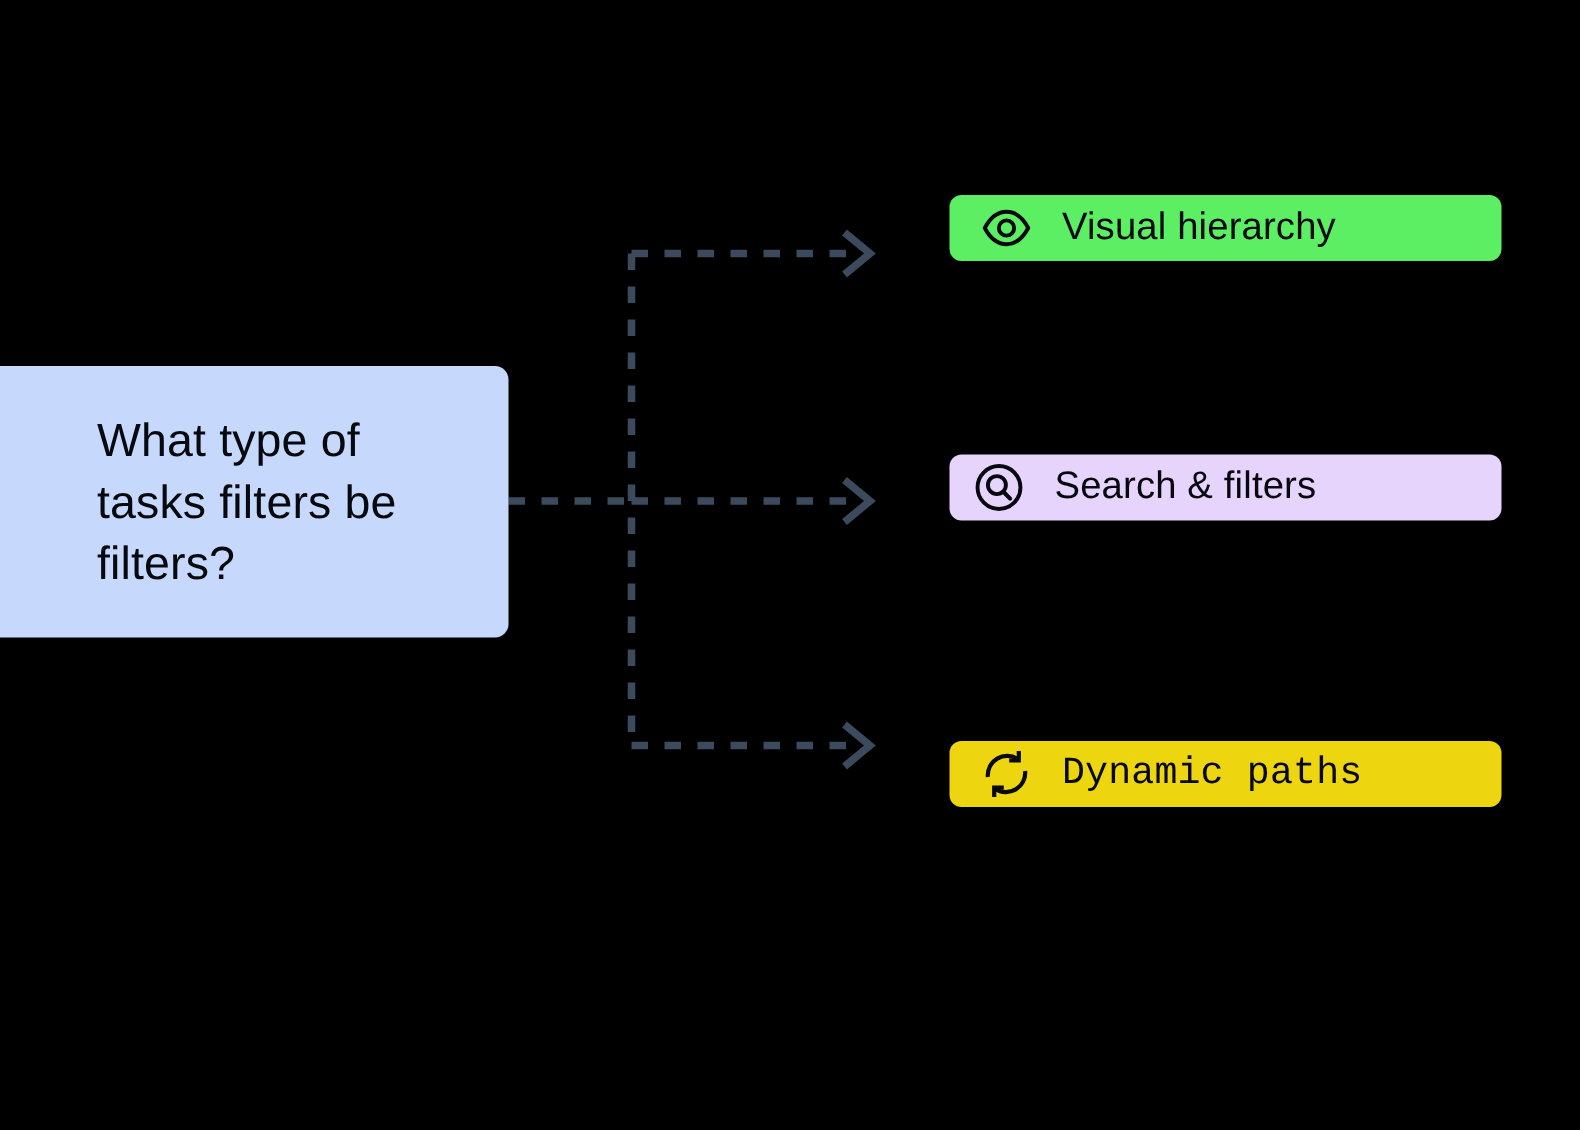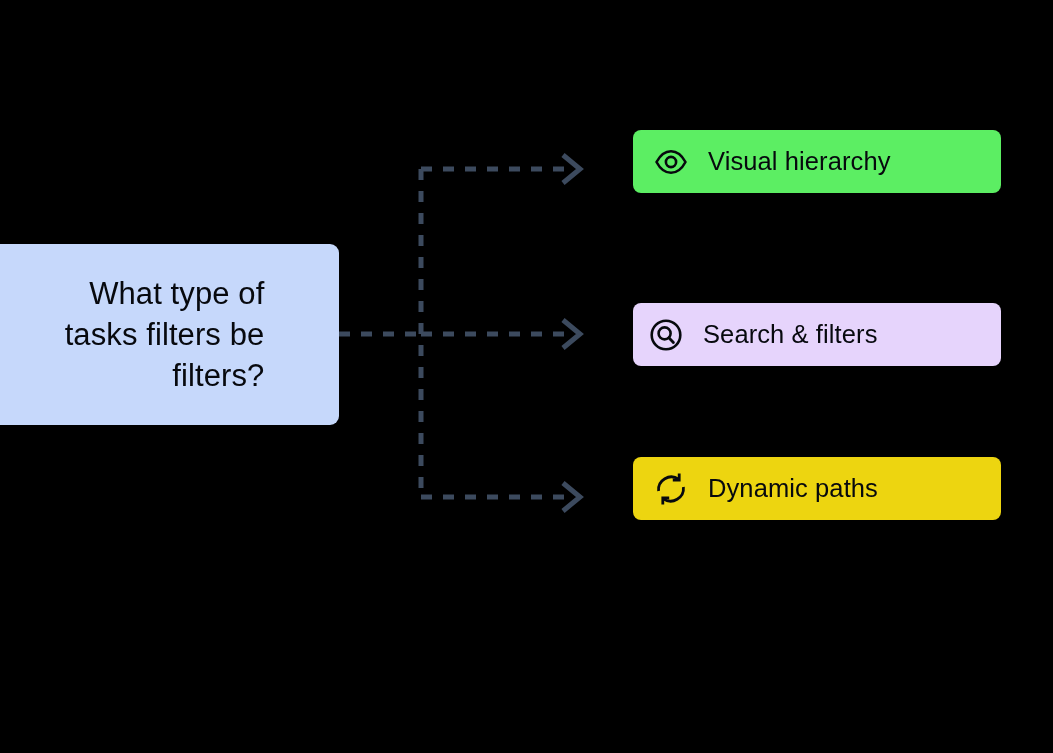--- a/index.html
+++ b/index.html
@@ -48,49 +48,49 @@
     top: 244px;
     width: 349px;
     height: 181px;
     border-radius: 9px;
     justify-content: center;
     padding: 0 18px;
   }
   .root-text {
     font-size: 31px;
     line-height: 1.33;
-    text-align: right;
+    text-align: left;
     letter-spacing: 0.1px;
     color: #07090e;
   }
 
   .node-leaf {
     left: 633px;
     width: 368px;
-    height: 63px;
+    height: 44px;
     padding-left: 21px;
     gap: 20px;
   }
   .node-leaf .leaf-label {
     font-size: 25.5px;
     line-height: 1;
     letter-spacing: 0.1px;
     color: #07090e;
     white-space: nowrap;
   }
   .leaf-icon {
     flex: 0 0 auto;
     width: 34px;
     height: 34px;
     display: block;
   }
 
   #node-visual-hierarchy { top: 130px; }
   #node-search-filters   { top: 303px; padding-left: 16px; }
-  #node-dynamic-paths    { top: 457px; }
+  #node-dynamic-paths    { top: 494px; font-family: Liberation Mono, monospace; }
 </style>
 </head>
 <body style="background-color: rgb(0, 0, 0);">
 
 <div id="canvas" style="background-color: rgb(0, 0, 0);">
 
   <svg id="connectors" viewBox="0 0 1053 753" width="1053" height="753" aria-hidden="true">
 
     <path d="M421,169 L421,497" fill="none" stroke="#3c4a5e" stroke-width="5" stroke-linecap="butt" stroke-dasharray="11 11"></path>
 

